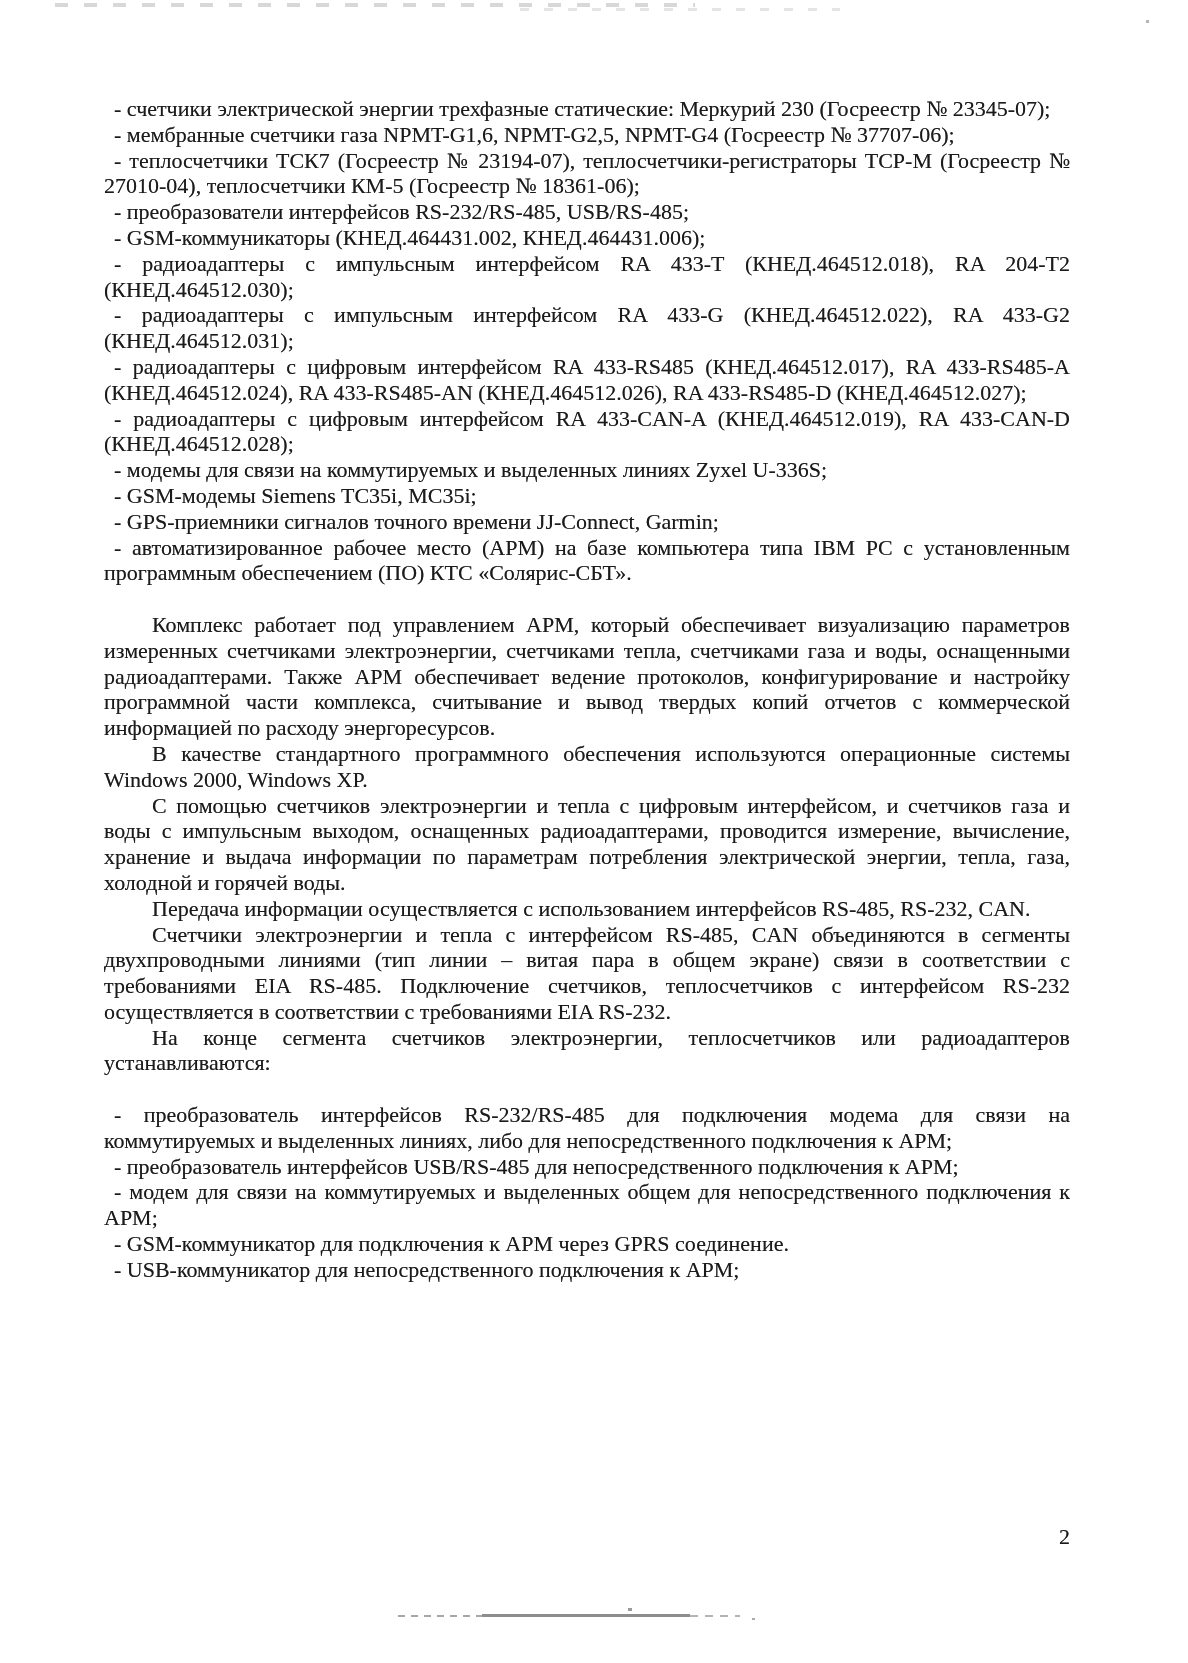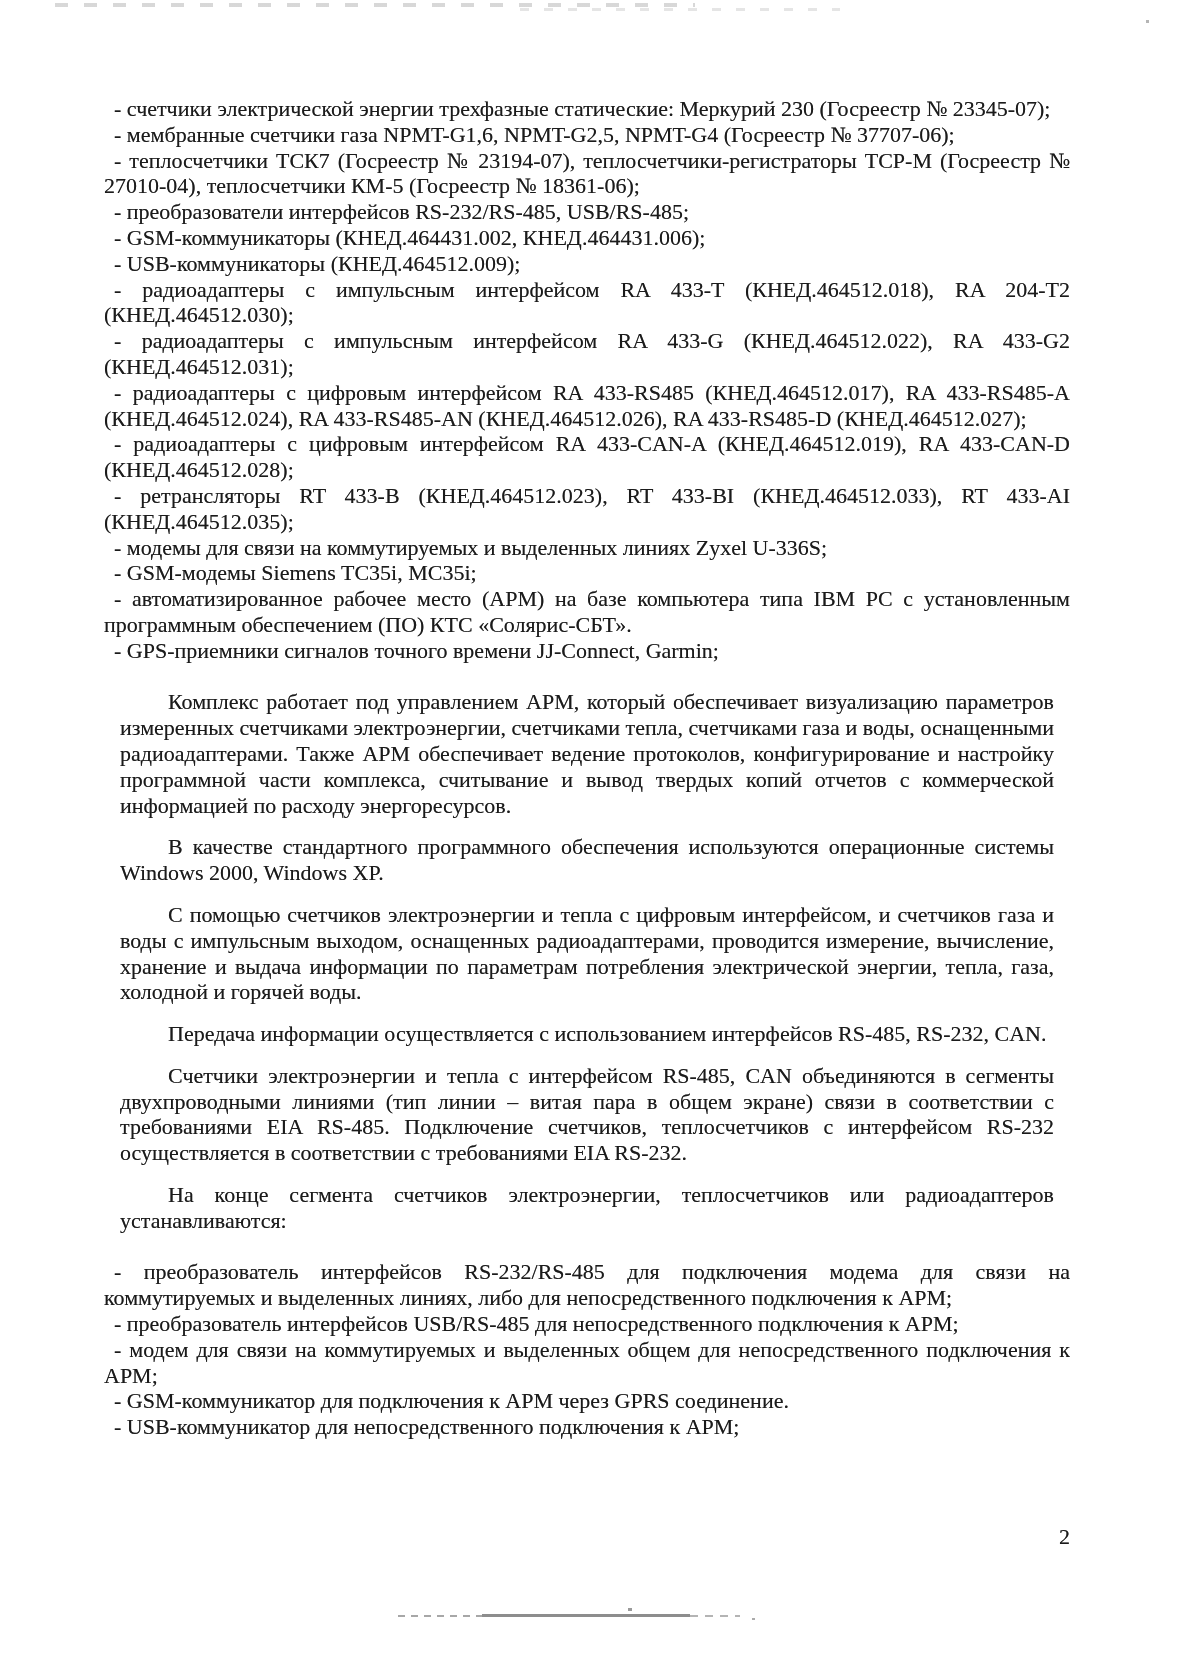--- a/index.html
+++ b/index.html
@@ -29,21 +29,21 @@
   ul.doc-list {
     list-style: none;
     margin: 0;
     padding: 0;
   }
   ul.doc-list li {
     text-indent: 10px;
     text-align: justify;
   }
   .paras p {
-    margin: 16px;
+    margin: 0;
     text-indent: 48px;
     text-align: justify;
   }
   .gap-above {
     margin-top: 25.8px !important;
   }
   .page-number {
     position: absolute;
     left: 104px;
     top: 1524px;
@@ -108,30 +108,28 @@
   <div class="speck-a"></div>
 
   <div class="content">
 
     <ul class="doc-list">
       <li>- счетчики электрической энергии трехфазные статические: Меркурий 230 (Госреестр № 23345-07);</li>
       <li>- мембранные счетчики газа NPMT-G1,6, NPMT-G2,5, NPMT-G4 (Госреестр № 37707-06);</li>
       <li>- теплосчетчики ТСК7 (Госреестр № 23194-07), теплосчетчики-регистраторы ТСР-М (Госреестр № 27010-04), теплосчетчики КМ-5 (Госреестр № 18361-06);</li>
       <li>- преобразователи интерфейсов RS-232/RS-485, USB/RS-485;</li>
       <li>- GSM-коммуникаторы (КНЕД.464431.002, КНЕД.464431.006);</li>
-      <li>- USB-коммуникаторы (КНЕД.464512.009);</li>
       <li>- радиоадаптеры с импульсным интерфейсом RA 433-T (КНЕД.464512.018), RA 204-T2 (КНЕД.464512.030);</li>
       <li>- радиоадаптеры с импульсным интерфейсом RA 433-G (КНЕД.464512.022), RA 433-G2 (КНЕД.464512.031);</li>
       <li>- радиоадаптеры с цифровым интерфейсом RA 433-RS485 (КНЕД.464512.017), RA 433-RS485-A (КНЕД.464512.024), RA 433-RS485-AN (КНЕД.464512.026), RA 433-RS485-D (КНЕД.464512.027);</li>
       <li>- радиоадаптеры с цифровым интерфейсом RA 433-CAN-A (КНЕД.464512.019), RA 433-CAN-D (КНЕД.464512.028);</li>
-      <li>- ретрансляторы RT 433-B (КНЕД.464512.023), RT 433-BI (КНЕД.464512.033), RT 433-AI (КНЕД.464512.035);</li>
       <li>- модемы для связи на коммутируемых и выделенных линиях Zyxel U-336S;</li>
       <li>- GSM-модемы Siemens TC35i, MC35i;</li>
+      <li>- GPS-приемники сигналов точного времени JJ-Connect, Garmin;</li>
       <li>- автоматизированное рабочее место (АРМ) на базе компьютера типа IBM PC с установленным программным обеспечением (ПО) КТС «Солярис-СБТ».</li>
-      <li>- GPS-приемники сигналов точного времени JJ-Connect, Garmin;</li>
     </ul>
 
     <div class="paras">
       <p class="gap-above">Комплекс работает под управлением АРМ, который обеспечивает визуализацию параметров измеренных счетчиками электроэнергии, счетчиками тепла, счетчиками газа и воды, оснащенными радиоадаптерами. Также АРМ обеспечивает ведение протоколов, конфигурирование и настройку программной части комплекса, считывание и вывод твердых копий отчетов с коммерческой информацией по расходу энергоресурсов.</p>
       <p>В качестве стандартного программного обеспечения используются операционные системы Windows 2000, Windows XP.</p>
       <p>С помощью счетчиков электроэнергии и тепла с цифровым интерфейсом, и счетчиков газа и воды с импульсным выходом, оснащенных радиоадаптерами, проводится измерение, вычисление, хранение и выдача информации по параметрам потребления электрической энергии, тепла, газа, холодной и горячей воды.</p>
       <p>Передача информации осуществляется с использованием интерфейсов RS-485, RS-232, CAN.</p>
       <p>Счетчики электроэнергии и тепла с интерфейсом RS-485, CAN объединяются в сегменты двухпроводными линиями (тип линии – витая пара в общем экране) связи в соответствии с требованиями EIA RS-485. Подключение счетчиков, теплосчетчиков с интерфейсом RS-232 осуществляется в соответствии с требованиями EIA RS-232.</p>
       <p>На конце сегмента счетчиков электроэнергии, теплосчетчиков или радиоадаптеров устанавливаются:</p>
     </div>

